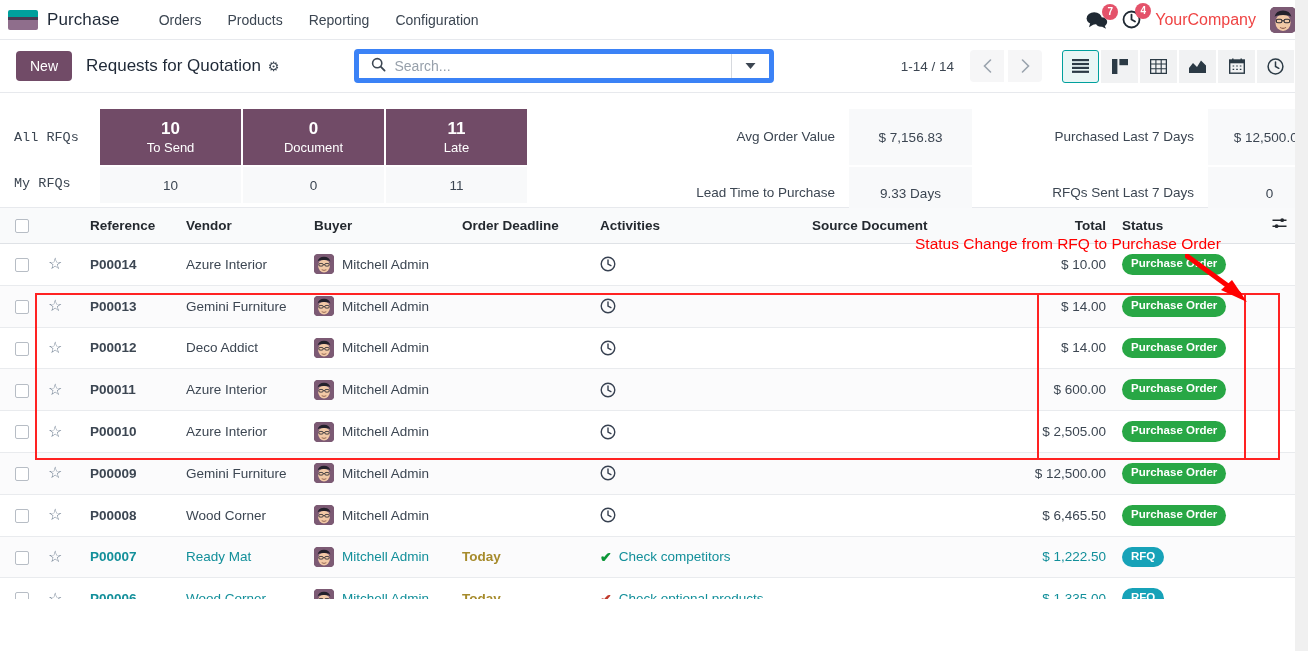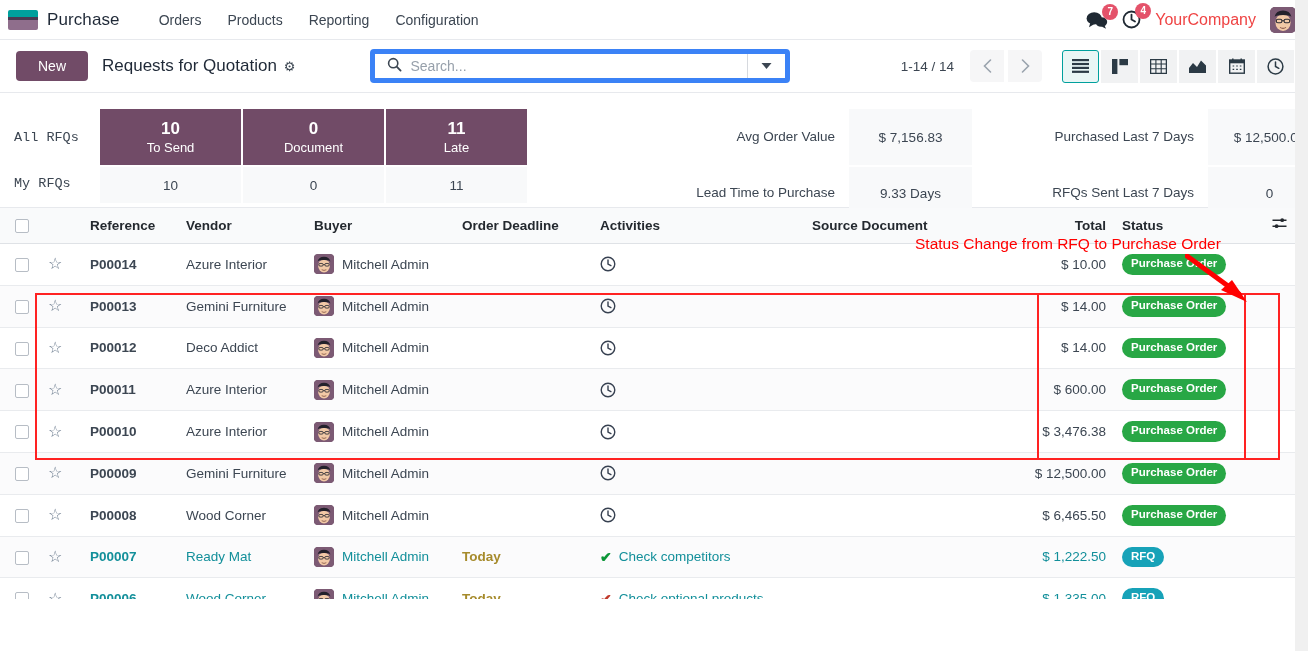--- a/index.html
+++ b/index.html
@@ -65,21 +65,21 @@
     background: #fff;
     display: flex; align-items: center;
     padding: 0 12px 0 16px;
     border-bottom: 1px solid #e7e9ed;
     position: relative;
   }
   .btn-new {
     background: #714b67; color: #fff;
     border: none; border-radius: 4px;
     font-size: 14px; font-weight: 500;
-    padding: 7px 22px; cursor: pointer;
+    padding: 7px 14px; cursor: pointer;
     font-family: inherit;
   }
   .breadcrumb {
     margin-left: 14px;
     font-size: 17px; color: #1f2937;
     display: flex; align-items: center; gap: 7px;
   }
   .gear-icon { font-size: 13px; color: #3c4652; cursor: pointer; line-height: 1; }
 
   .search-wrap {
@@ -657,21 +657,21 @@
             <span class="act-cell">
               <span class="clock-ic">
                 <svg width="16" height="16" viewBox="0 0 17 17">
                   <circle cx="8.5" cy="8.5" r="7.2" fill="none" stroke="#374151" stroke-width="1.5"></circle>
                   <path d="M8.5 4.3 V8.5 L11.6 10.2" fill="none" stroke="#374151" stroke-width="1.5" stroke-linecap="round"></path>
                 </svg>
               </span>
             </span>
           </td>
           <td class="c-source"></td>
-          <td class="c-total">$ 3,476.38</td>
+          <td class="c-total">$ 2,505.00</td>
           <td class="c-status"><span class="badge po">Purchase Order</span></td>
           <td class="c-optional"></td>
         </tr>
         <tr class="row-alt">
           <td class="c-check"><span class="chk"></span></td>
           <td class="c-star"><span class="star-glyph">☆</span></td>
           <td class="c-ref">P00009</td>
           <td class="c-vendor">Gemini Furniture</td>
           <td class="c-buyer">
             <span class="buyer-cell">

